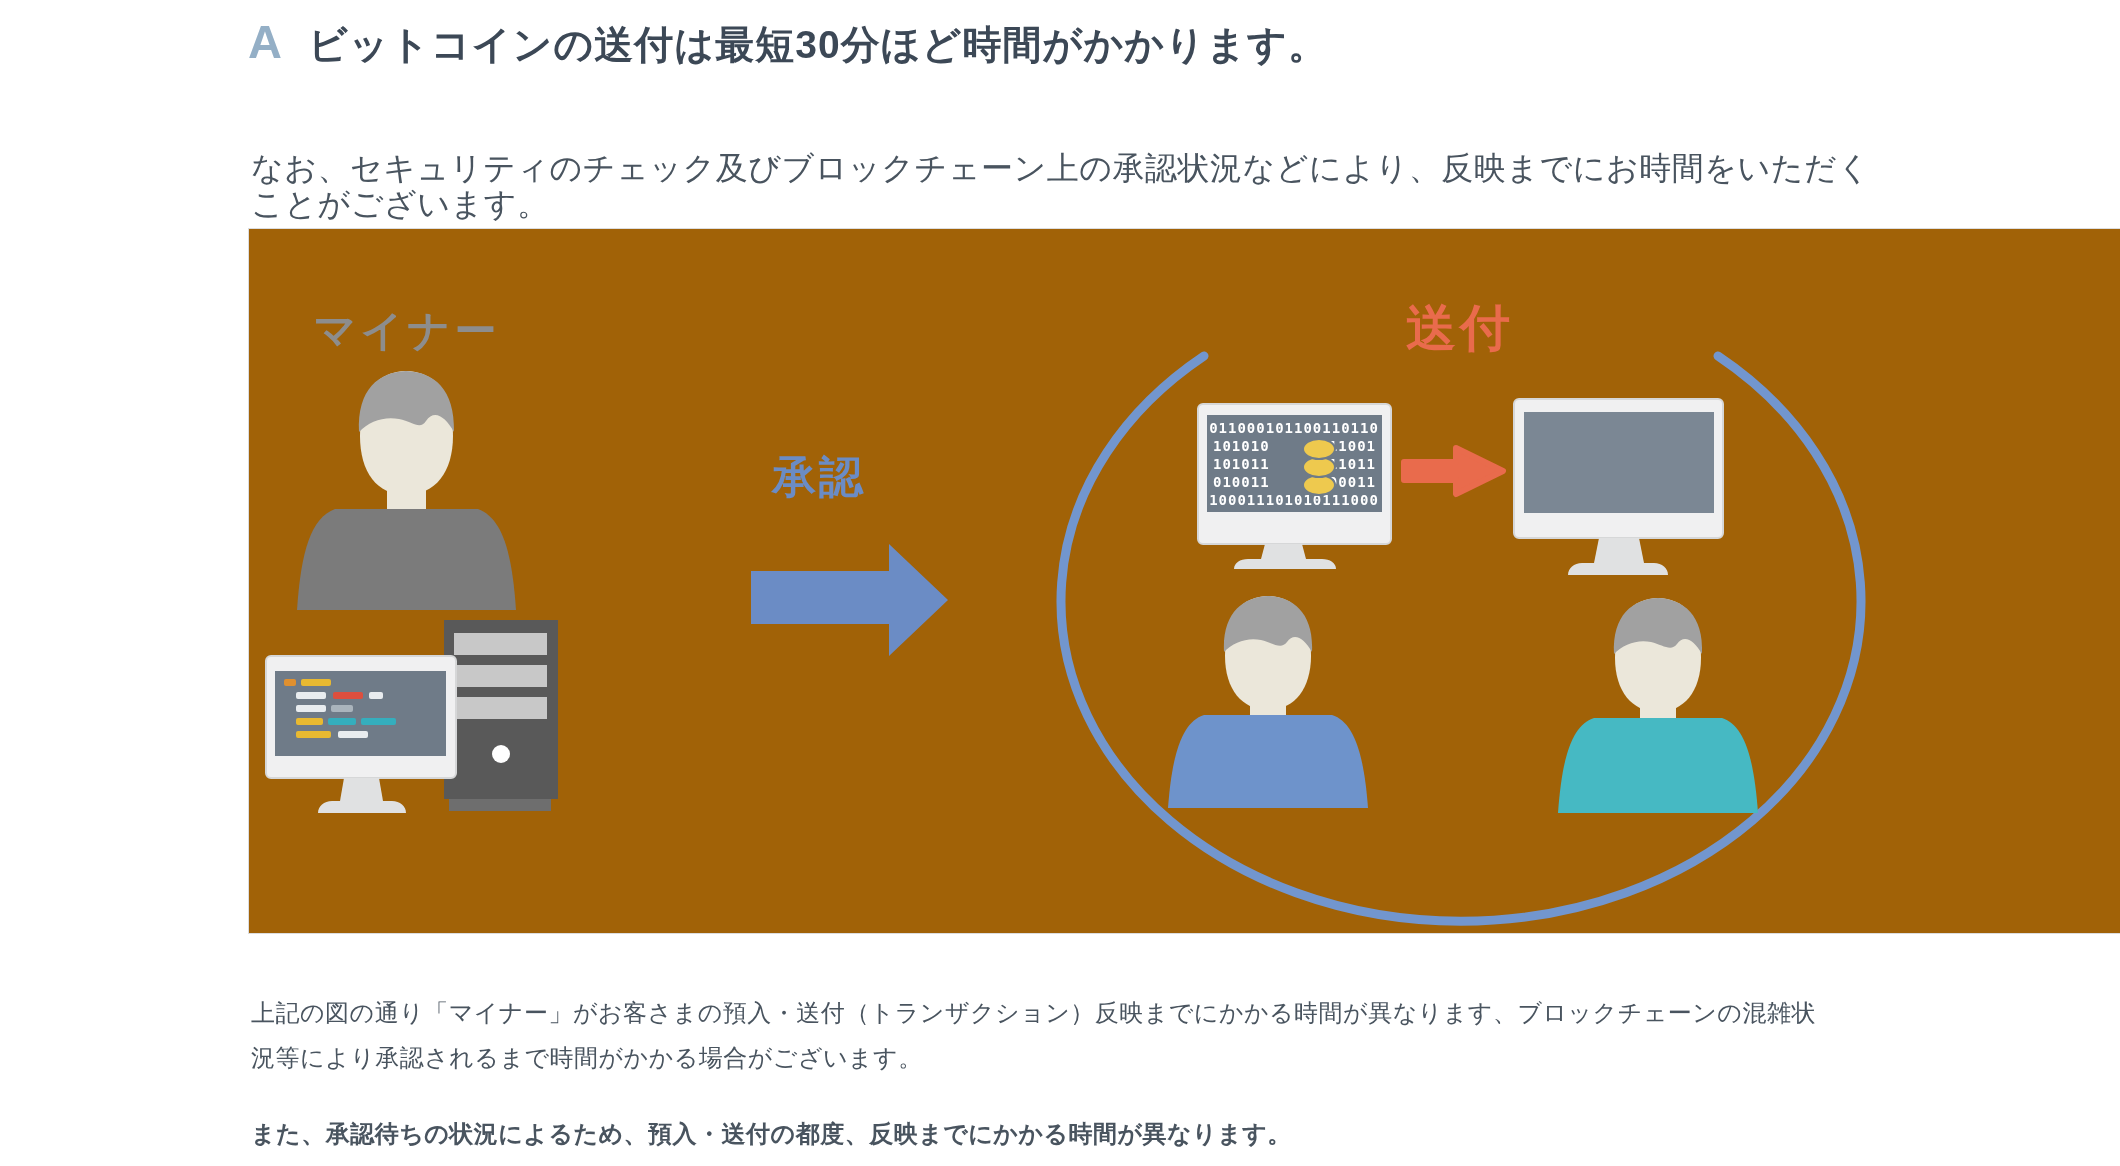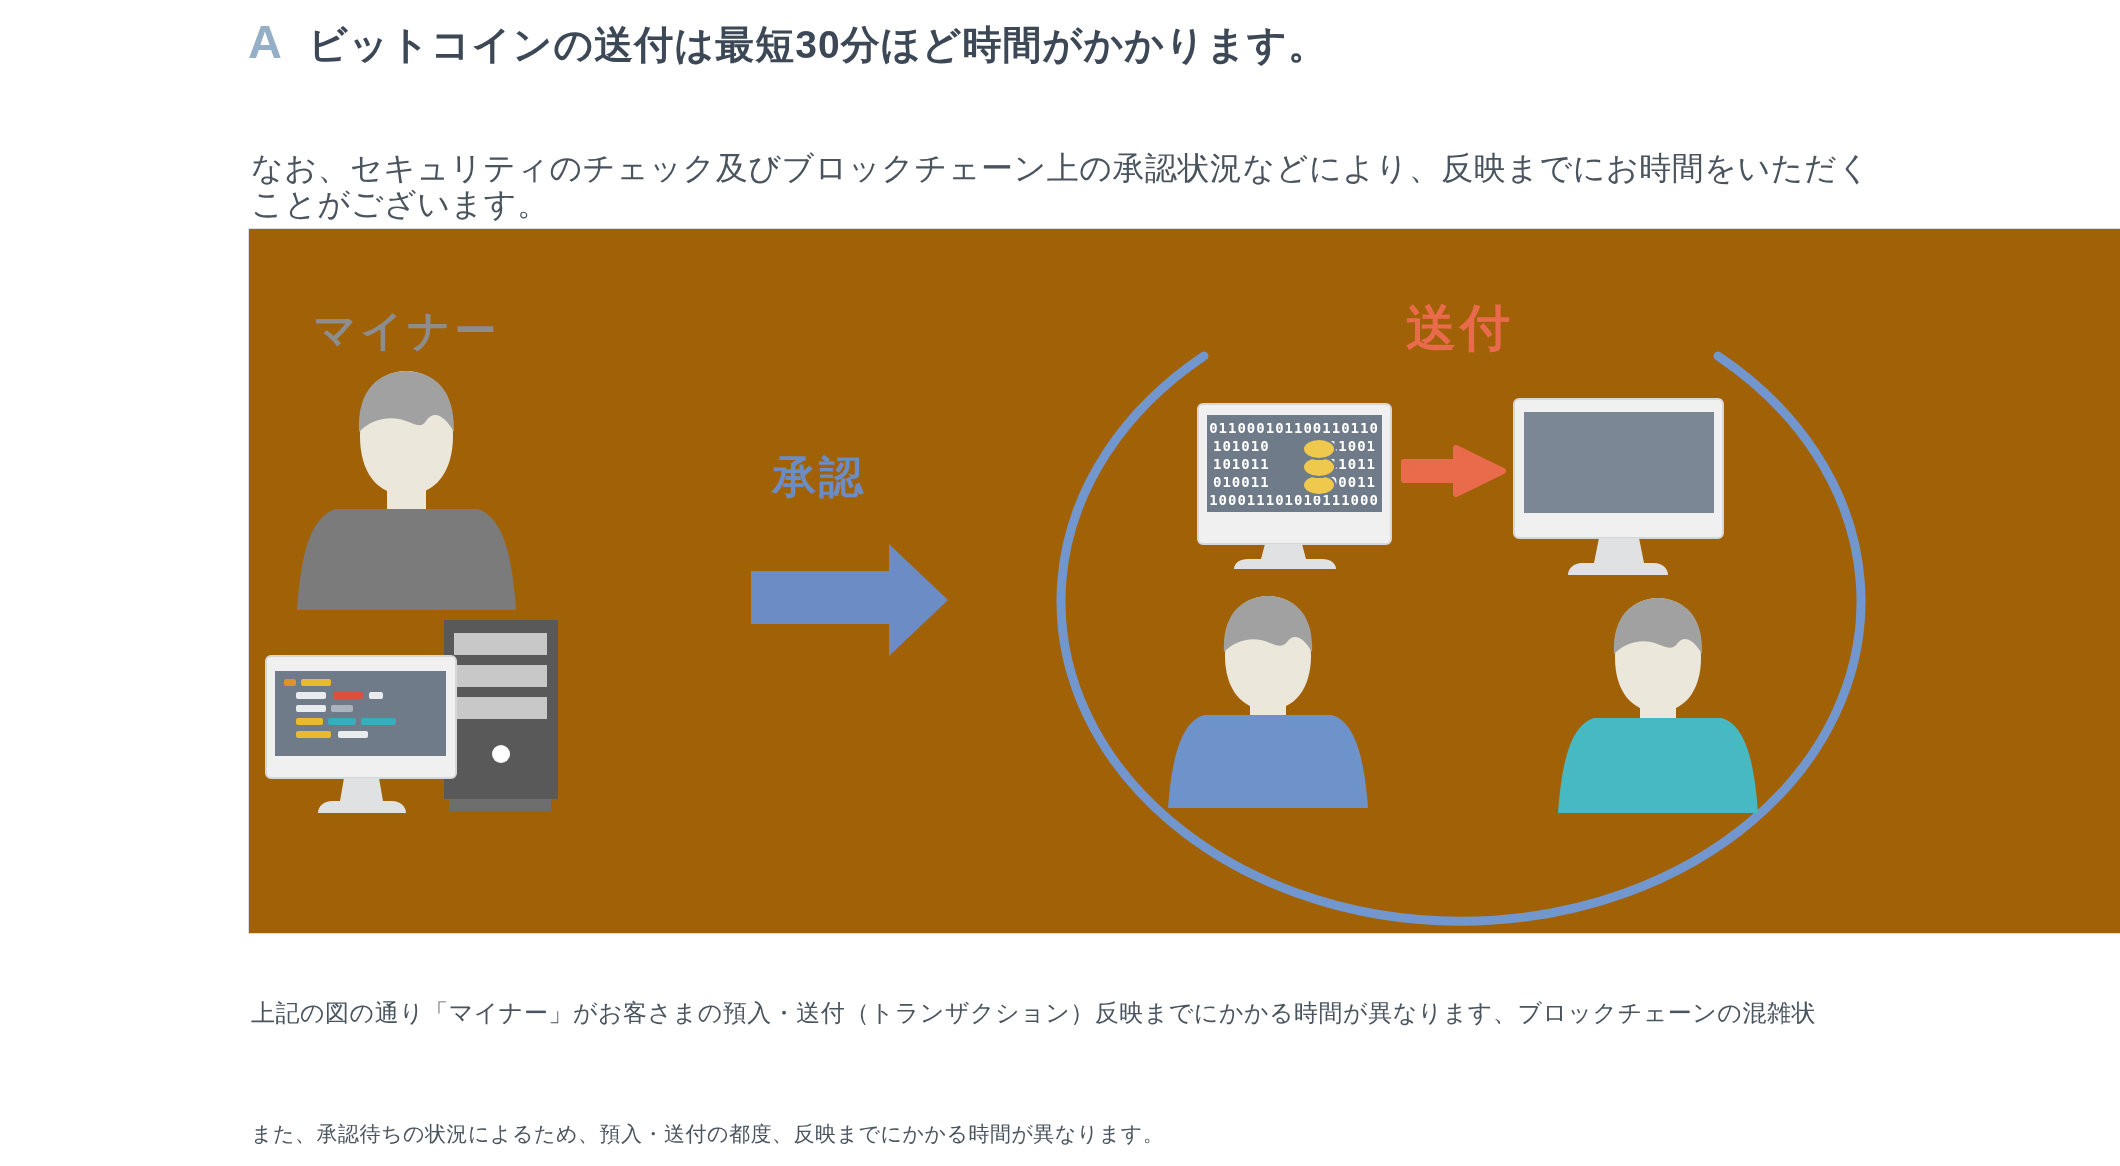--- a/index.html
+++ b/index.html
@@ -10,21 +10,21 @@
     font-family:"Liberation Sans","DejaVu Sans",sans-serif;
   }
   .abs{position:absolute;}
   
   .answer-head{left:248px;top:14px;display:flex;align-items:baseline;gap:26px;}
   .answer-marker{font-size:47px;font-weight:bold;color:var(--marker-blue);line-height:1.2;}
   .answer-title{font-size:39px;font-weight:bold;color:var(--title-color);line-height:1.2;letter-spacing:1px;}
   
   .note{left:251px;top:150px;width:1640px;font-size:32px;color:var(--body-color);line-height:36px;letter-spacing:0.5px;}
   .para1{left:251px;top:990px;width:1640px;font-size:24px;color:var(--body-color);line-height:45px;letter-spacing:0.5px;}
-  .para2{left:251px;top:1114px;width:1640px;font-size:21px;color:var(--body-color);line-height:40px;letter-spacing:0.5px;}
+  .para2{left:251px;top:1114px;width:1640px;font-size:24px;color:var(--body-color);line-height:40px;letter-spacing:0.5px;font-weight:bold;}
   
   .figure-box{left:248px;top:228px;width:1904px;height:706px;background:#a16207;border:1px solid var(--border);}
   svg text{font-family:"Liberation Sans","DejaVu Sans",sans-serif;}
   .lbl-miner{font-size:42px;font-weight:bold;fill:var(--gray-label);letter-spacing:4px;}
   .lbl-approve{font-size:44px;font-weight:bold;fill:var(--blue);letter-spacing:3px;}
   .lbl-send{font-size:50px;font-weight:bold;fill:var(--orange);letter-spacing:4px;}
   .binary{font-family:"DejaVu Sans Mono","Liberation Mono",monospace;font-size:14px;font-weight:bold;fill:#ffffff;letter-spacing:1px;}
   .hair{fill:var(--hair);} .face{fill:var(--face);}
   .frame{fill:var(--monitor-frame);stroke:var(--monitor-edge);stroke-width:2;}
   .stand{fill:var(--stand);}
@@ -131,14 +131,15 @@
       <path class="face" d="M1366 429 C1366 384 1385 370 1409 369 C1433 370 1452 384 1452 429 C1452 462 1435 483 1409 483 C1383 483 1366 462 1366 429 Z"></path>
       <rect class="face" x="1391" y="460" width="36" height="40"></rect>
       <path class="hair" d="M1365 425 C1363 386 1384 370 1409 369 C1434 370 1455 386 1453 425 C1445 411 1435 405 1428 415 C1422 423 1414 416 1402 413 C1389 410 1374 415 1365 425 Z"></path>
       <path style="fill:var(--teal-shirt)" d="M1309 584 C1313 528 1323 496 1345 489 L1473 489 C1495 496 1505 528 1509 584 Z"></path>
     </g>
   </svg>
 </div>
 
 <p class="abs para1">
   <span>上記の図の通り「マイナー」がお客さまの預入・送付（トランザクション）反映までにかかる時間が異なります、ブロックチェーンの混雑状</span><br>
+  <span>況等により承認されるまで時間がかかる場合がございます。</span>
 </p>
 <p class="abs para2">また、承認待ちの状況によるため、預入・送付の都度、反映までにかかる時間が異なります。</p>
 
 </body></html>

